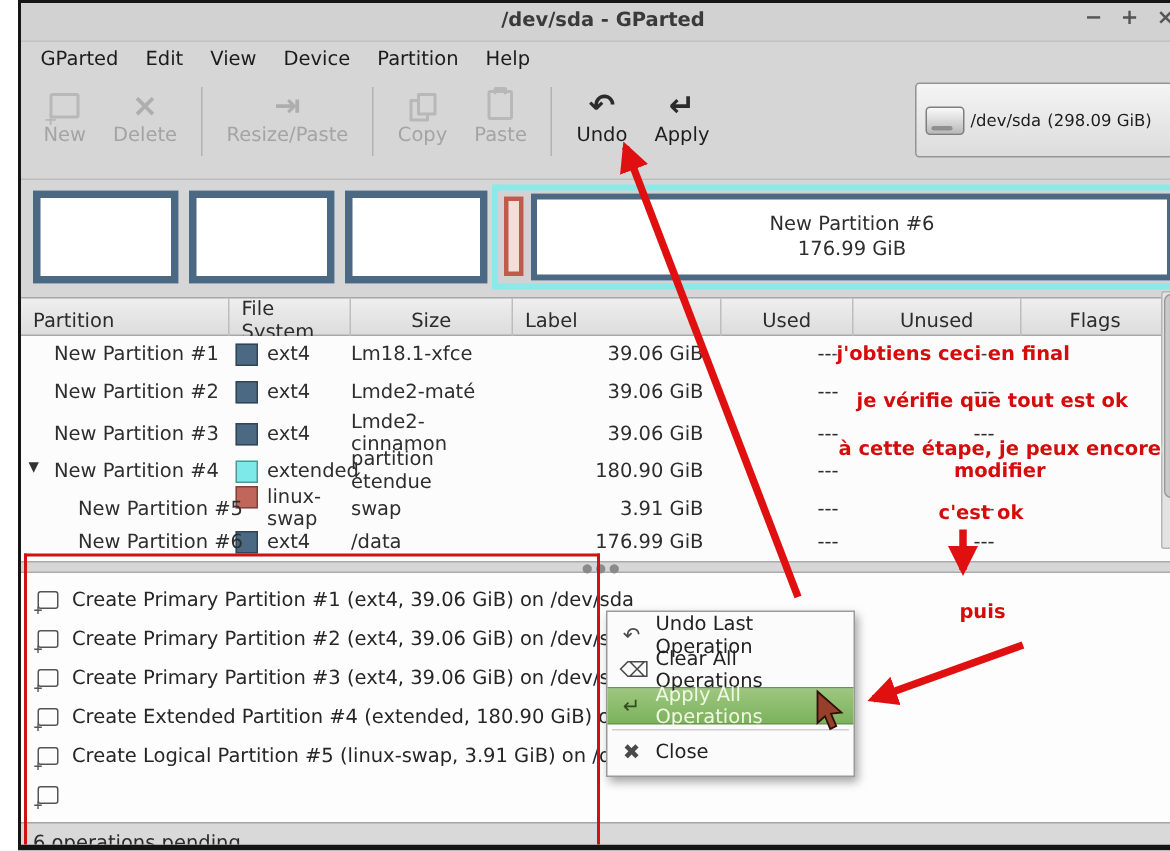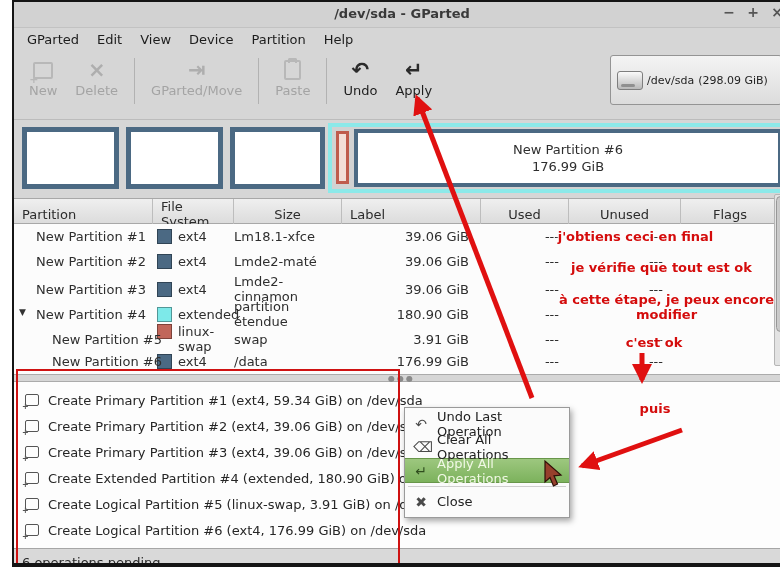--- a/index.html
+++ b/index.html
@@ -121,23 +121,29 @@
         </span>
       <span>New</span>
     </div>
     <div class="tbtn disabled">
       <span class="ticon">×</span>
       <span>Delete</span>
     </div>
     <div class="tsep"></div>
     <div class="tbtn disabled">
       <span class="ticon">⇥</span>
-      <span>GParted/Move</span>
+      <span>Resize/Paste</span>
     </div>
     <div class="tsep"></div>
+    <div class="tbtn disabled">
+      <span class="ticon">
+          <span class="ic-copy"></span>
+        </span>
+      <span>Copy</span>
+    </div>
     <div class="tbtn disabled">
       <span class="ticon">
           <span class="ic-paste"></span>
         </span>
       <span>Paste</span>
     </div>
     <div class="tsep"></div>
     <div class="tbtn enabled">
       <span class="ticon">↶</span>
       <span>Undo</span>
@@ -260,41 +266,40 @@
     </div>
   </div>
 
   <div class="divider">
     <span class="grip">●●●</span>
   </div>
 
   <div class="ops">
     <div class="oprow">
       <span class="ic-op"></span>
-      <span>Create Primary Partition #1 (ext4, 59.34 GiB) on /dev/sda</span>
+      <span>Create Primary Partition #1 (ext4, 39.06 GiB) on /dev/sda</span>
     </div>
     <div class="oprow">
       <span class="ic-op"></span>
       <span>Create Primary Partition #2 (ext4, 39.06 GiB) on /dev/sda</span>
     </div>
     <div class="oprow">
       <span class="ic-op"></span>
       <span>Create Primary Partition #3 (ext4, 39.06 GiB) on /dev/sda</span>
     </div>
     <div class="oprow">
       <span class="ic-op"></span>
       <span>Create Extended Partition #4 (extended, 180.90 GiB) on /dev/sda</span>
     </div>
     <div class="oprow">
       <span class="ic-op"></span>
       <span>Create Logical Partition #5 (linux-swap, 3.91 GiB) on /dev/sda</span>
     </div>
     <div class="oprow">
       <span class="ic-op"></span>
-      <span>Create Logical Partition #6 (ext4, 176.99 GiB) on /dev/sda</span>
     </div>
   </div>
 
   <div class="statusbar">
     <span>6 operations pending</span>
   </div>
 
   <div class="tscroll">
     <div class="tthumb"></div>
   </div>

